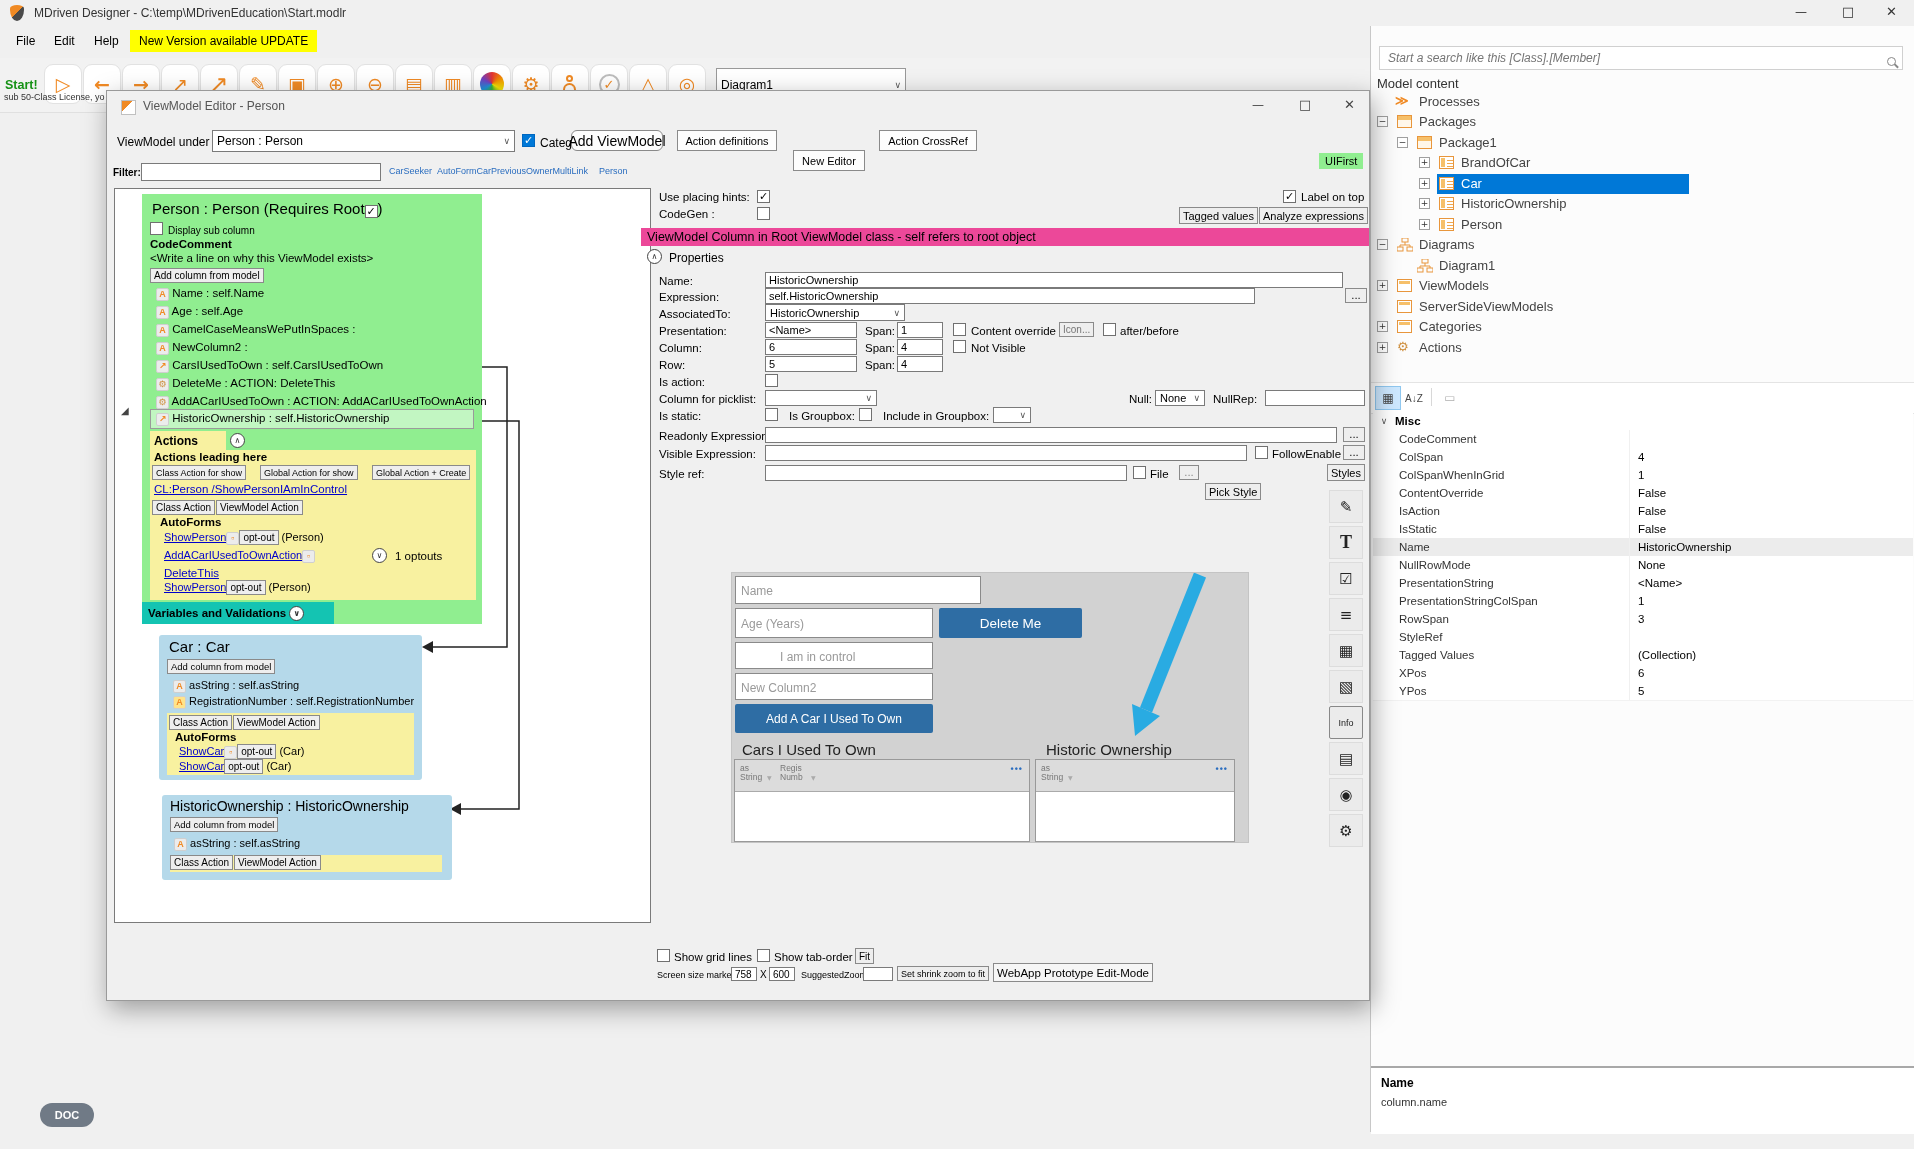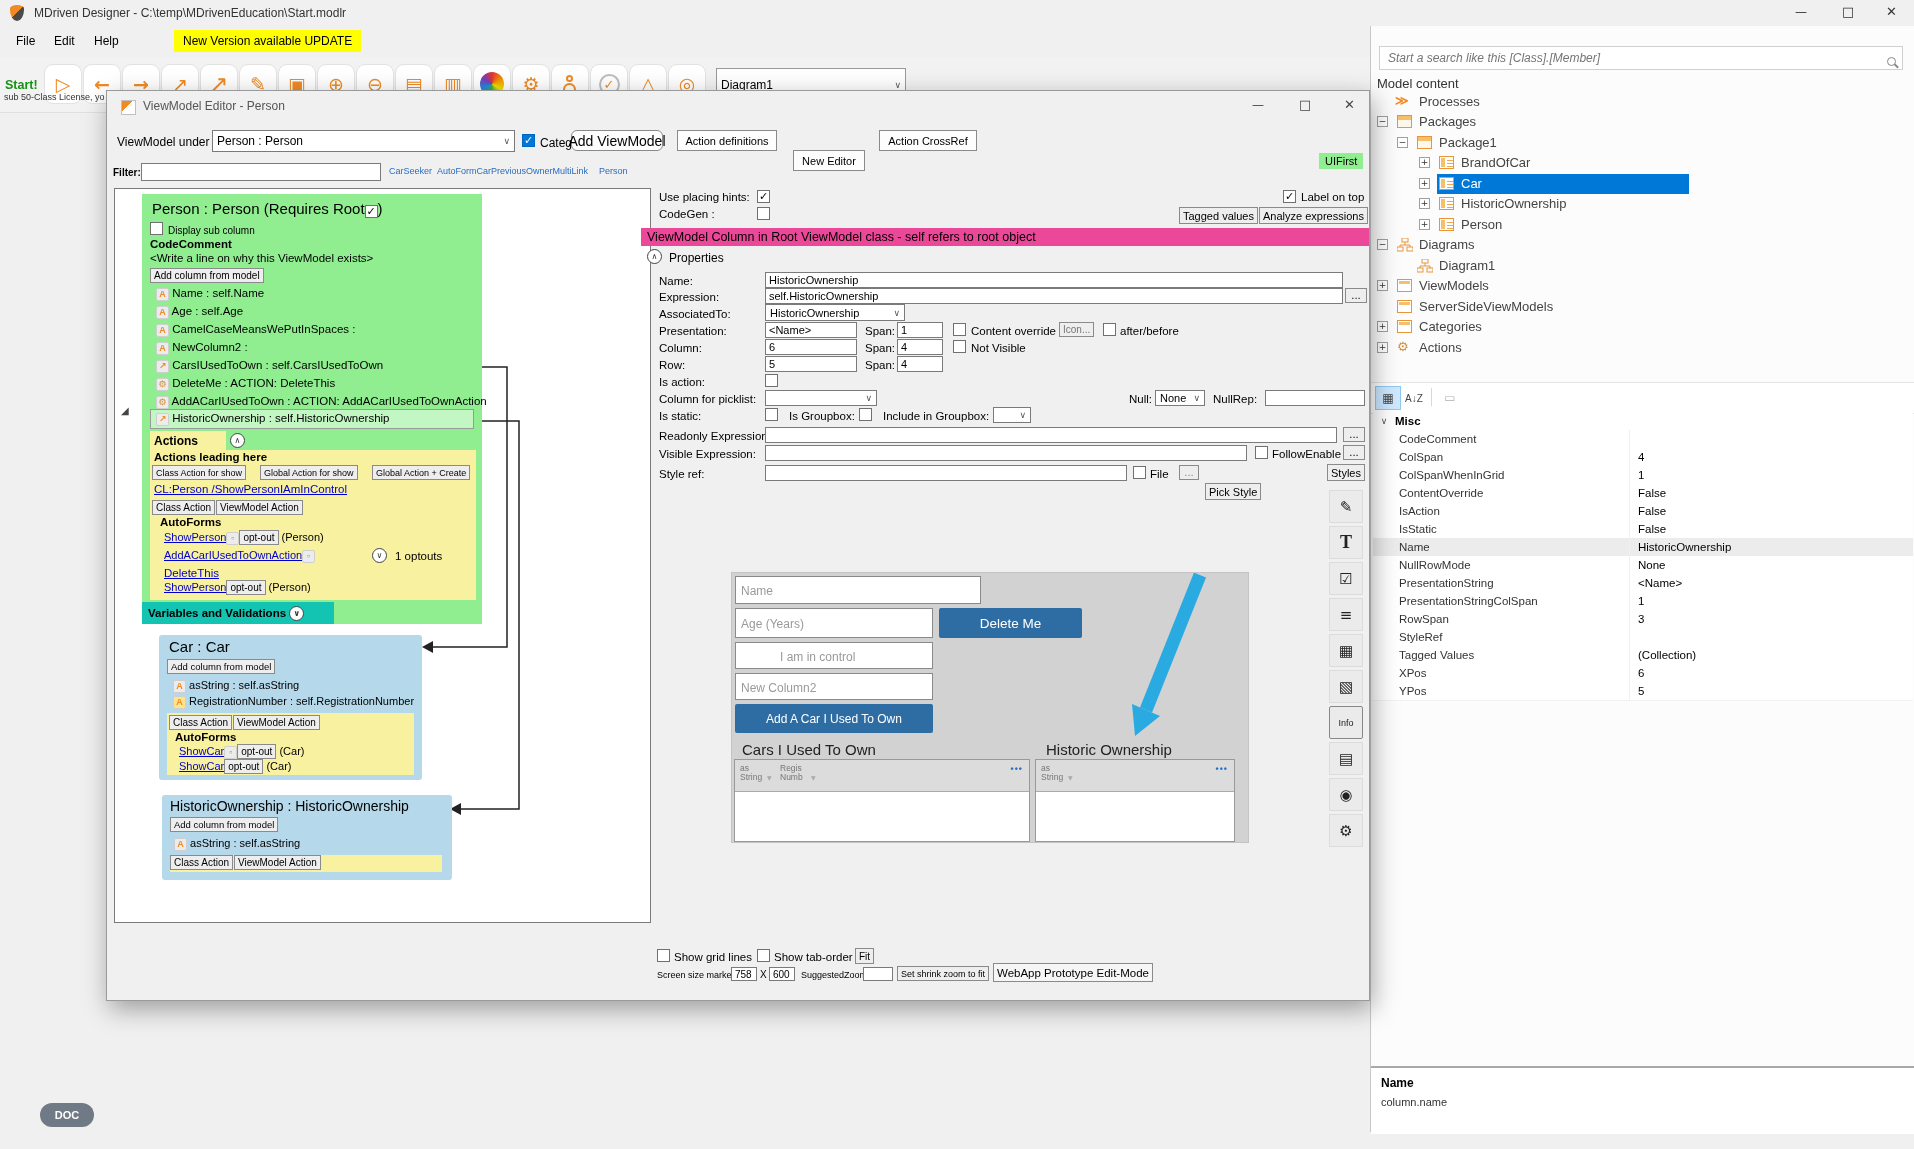--- a/index.html
+++ b/index.html
@@ -80,21 +80,21 @@
     <div class="ab" style="left:34px;top:6px;color:#333;">MDriven Designer - C:\temp\MDrivenEducation\Start.modlr</div>
     <div class="ab glyph" style="left:1795px;top:5px;font-size:12px;color:#333;">—</div>
     <div class="ab glyph" style="left:1842px;top:4px;font-size:13px;color:#333;">□</div>
     <div class="ab glyph" style="left:1886px;top:4px;font-size:13px;color:#333;">✕</div>
   </div>
 
   <div class="menubar">
     <span class="ab" style="left:16px;top:8px;">File</span>
     <span class="ab" style="left:54px;top:8px;">Edit</span>
     <span class="ab" style="left:94px;top:8px;">Help</span>
-    <span class="ab" style="left:130px;top:4px;background:#ffff00;padding:4px 9px;font-size:12px;margin-left:44px;">New Version available UPDATE</span>
+    <span class="ab" style="left:130px;top:4px;background:#ffff00;padding:4px 9px;font-size:12px;">New Version available UPDATE</span>
   </div>
 
   <div class="toolbar">
     <span class="ab" style="left:5px;top:20px;color:#169216;font-weight:bold;font-size:12.5px;">Start!</span>
   </div>
   <div class="tbtn glyph" style="left:44px;">
       <span>▷</span>
     </div>
   <div class="tbtn glyph" style="left:83px;font-weight:bold;">
       <span>←</span>
@@ -440,21 +440,21 @@
     <span class="ab sbtn" style="left:1152px;top:116px;height:17px;font-size:11px;">Analyze expressions</span>
 
     <div class="ab" style="left:534px;top:137px;width:728px;height:18px;background:#ec4899;font-size:12.5px;display:flex;align-items:center;padding-left:6px;box-sizing:border-box;">ViewModel Column in Root ViewModel class - self refers to root object</div>
 
     <span class="ab circle glyph" style="left:540px;top:158px;">∧</span>
     <span class="ab" style="left:562px;top:160px;font-size:12px;">Properties</span>
 
     <span class="fieldlab" style="left:552px;top:184px;">Name:</span>
     <div class="ab tb" style="left:658px;top:181px;width:578px;height:16px;">HistoricOwnership</div>
     <span class="fieldlab" style="left:552px;top:200px;">Expression:</span>
-    <div class="ab tb" style="left:658px;top:197px;width:578px;height:16px;">self.HistoricOwnership</div>
+    <div class="ab tb" style="left:658px;top:197px;width:490px;height:16px;">self.HistoricOwnership</div>
     <span class="ab sbtn glyph" style="left:1238px;top:197px;width:22px;">...</span>
     <span class="fieldlab" style="left:552px;top:217px;">AssociatedTo:</span>
     <div class="ab combo" style="left:658px;top:213px;width:140px;height:17px;">
       <span>HistoricOwnership</span>
         <span class="cg glyph">∨</span>
     </div>
     <span class="fieldlab" style="left:552px;top:234px;">Presentation:</span>
     <div class="ab tb" style="left:658px;top:231px;width:92px;height:16px;">&lt;Name&gt;</div>
     <span class="fieldlab" style="left:758px;top:234px;">Span:</span>
     <div class="ab tb" style="left:790px;top:231px;width:46px;height:16px;">1</div>

